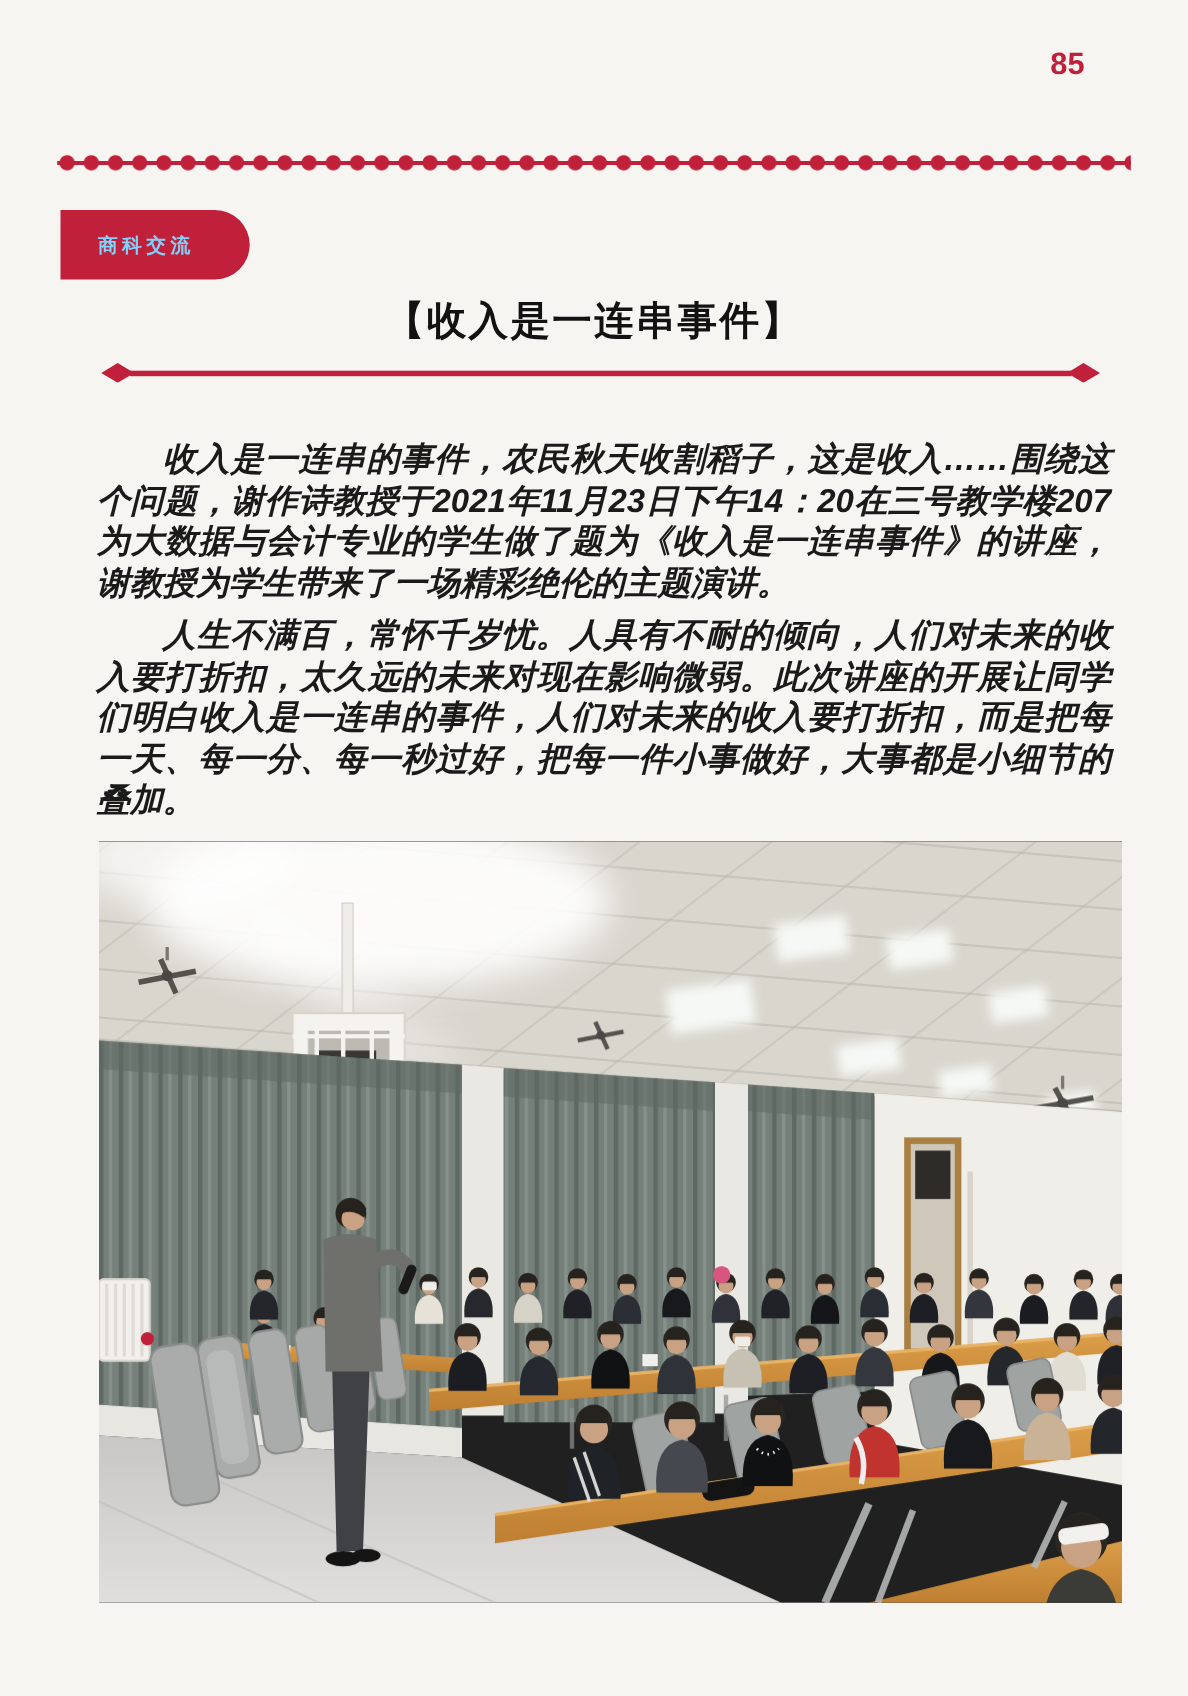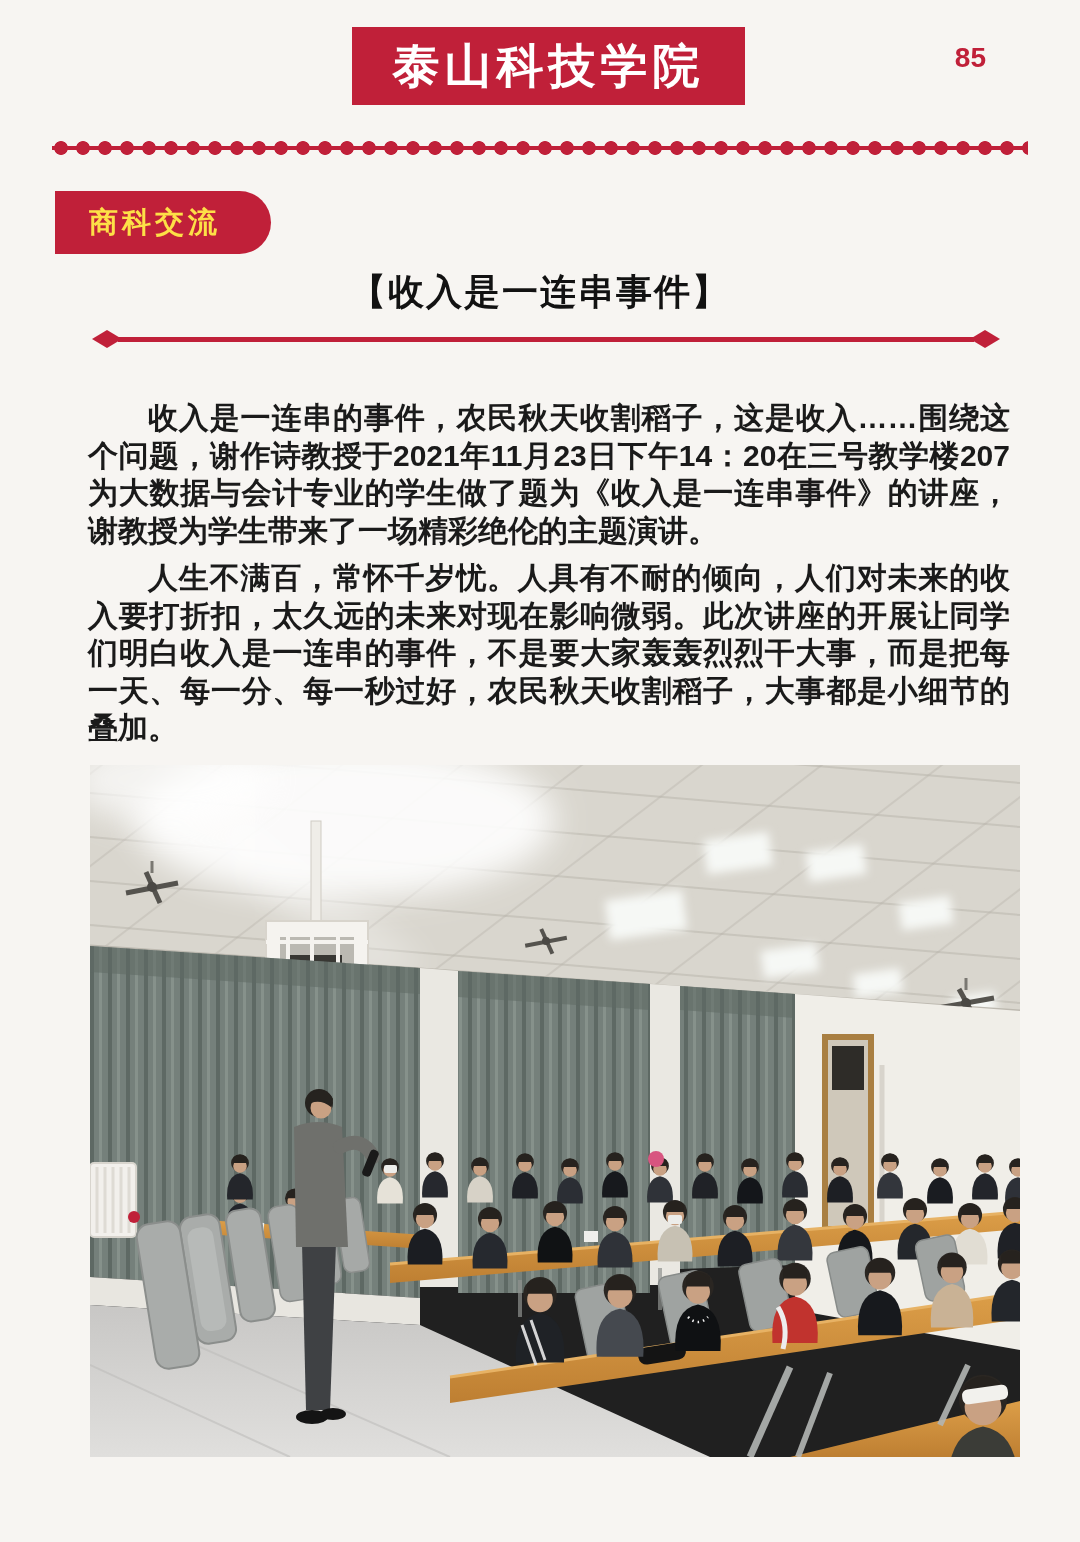--- a/index.html
+++ b/index.html
@@ -32,72 +32,69 @@
       linear-gradient(to bottom, transparent 7px, var(--red) 7px, var(--red) 11px, transparent 11px);
     background-size:22px 18px,100% 18px;
     background-repeat:repeat-x,no-repeat;
   }
   
   .tab{
     position:absolute;left:55px;top:191px;height:63px;
     background:var(--red);border-radius:0 34px 34px 0;
     display:flex;align-items:center;padding:0 50px 0 34px;box-sizing:border-box;
   }
-  .tab span{color:#fde047;font-size:29px;font-weight:700;letter-spacing:4px;white-space:nowrap;}
+  .tab span{color:#7dd3fc;font-size:18px;font-weight:700;letter-spacing:4px;white-space:nowrap;}
   
   .article-title{
     position:absolute;top:252px;left:0;right:0;margin:16px;text-align:center;
     font-size:36px;font-weight:800;color:var(--title);letter-spacing:2px;
   }
   
   .rule{position:absolute;top:330px;left:92px;right:80px;display:flex;align-items:center;height:18px;}
   .rule .line{flex:1;height:5px;background:var(--red);margin:0 -4px;}
   .rule .dia{width:30px;height:18px;background:var(--red);
     clip-path:polygon(50% 0,100% 50%,50% 100%,0 50%);flex:0 0 auto;z-index:1;}
   
   .article{
     position:absolute;top:399px;left:88px;width:922px;
     font-size:30px;line-height:37.5px;font-weight:600;color:var(--body);
     text-align:justify;
   }
-  .article p{margin:0 0 10px;text-indent:2em;}
+  .article p{margin:0 0 10px;text-indent:2em;font-style:italic;}
   
   .photo{
     position:absolute;top:765px;left:90px;width:930px;height:692px;
     background:#202020;overflow:hidden;
   }
   .photo svg{display:block;width:100%;height:100%;}
 </style>
 </head>
 <body>
 
 <div class="page">
 
-  <div class="banner">
-    <span>泰山科技学院</span>
-  </div>
   <div class="page-num">85</div>
 
   <div class="dotted-divider"></div>
 
   <div class="tab">
     <span>商科交流</span>
   </div>
 
   <h1 class="article-title">【收入是一连串事件】</h1>
 
   <div class="rule">
     <div class="dia"></div>
     <div class="line"></div>
     <div class="dia"></div>
   </div>
 
   <div class="article">
     <p>收入是一连串的事件，农民秋天收割稻子，这是收入……围绕这个问题，谢作诗教授于2021年11月23日下午14：20在三号教学楼207为大数据与会计专业的学生做了题为《收入是一连串事件》的讲座，谢教授为学生带来了一场精彩绝伦的主题演讲。</p>
-    <p>人生不满百，常怀千岁忧。人具有不耐的倾向，人们对未来的收入要打折扣，太久远的未来对现在影响微弱。此次讲座的开展让同学们明白收入是一连串的事件，不是要大家轰轰烈烈干大事，而是把每一天、每一分、每一秒过好，农民秋天收割稻子，大事都是小细节的叠加。</p>
+    <p>人生不满百，常怀千岁忧。人具有不耐的倾向，人们对未来的收入要打折扣，太久远的未来对现在影响微弱。此次讲座的开展让同学们明白收入是一连串的事件，人们对未来的收入要打折扣，而是把每一天、每一分、每一秒过好，把每一件小事做好，大事都是小细节的叠加。</p>
   </div>
 
   <div class="photo">
     <svg viewBox="0 0 930 692" preserveAspectRatio="none">
       <defs>
         <clipPath id="ceil">
             <polygon points="0,0 930,0 930,246 0,181"></polygon>
           </clipPath>
         <filter id="f-soft" x="-60%" y="-60%" width="220%" height="220%">
             <feGaussianBlur stdDeviation="5"></feGaussianBlur>

